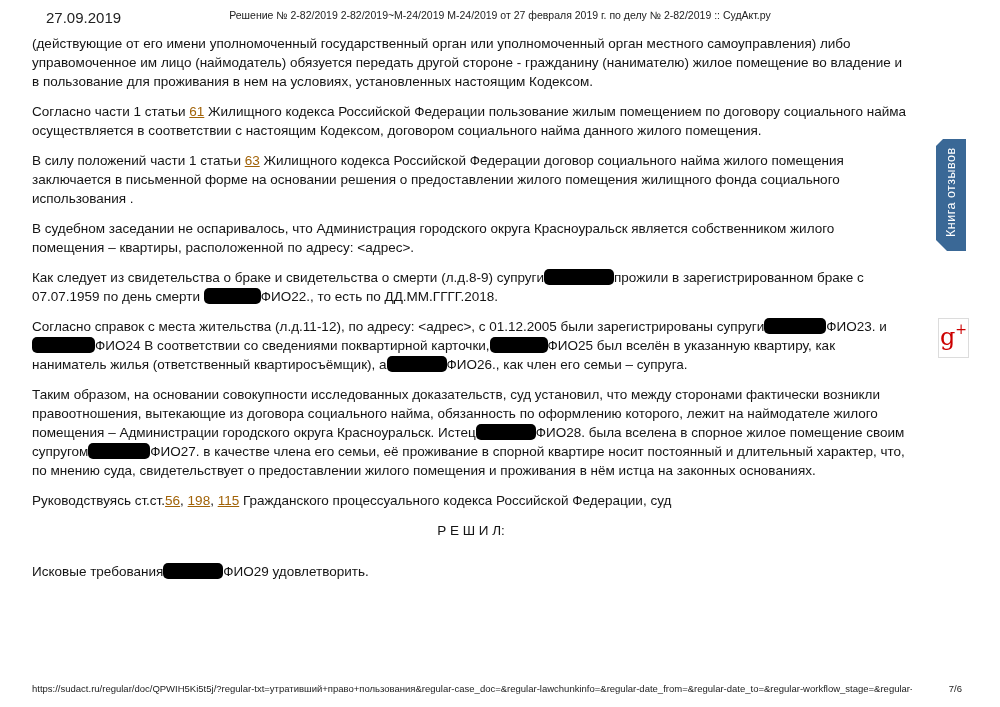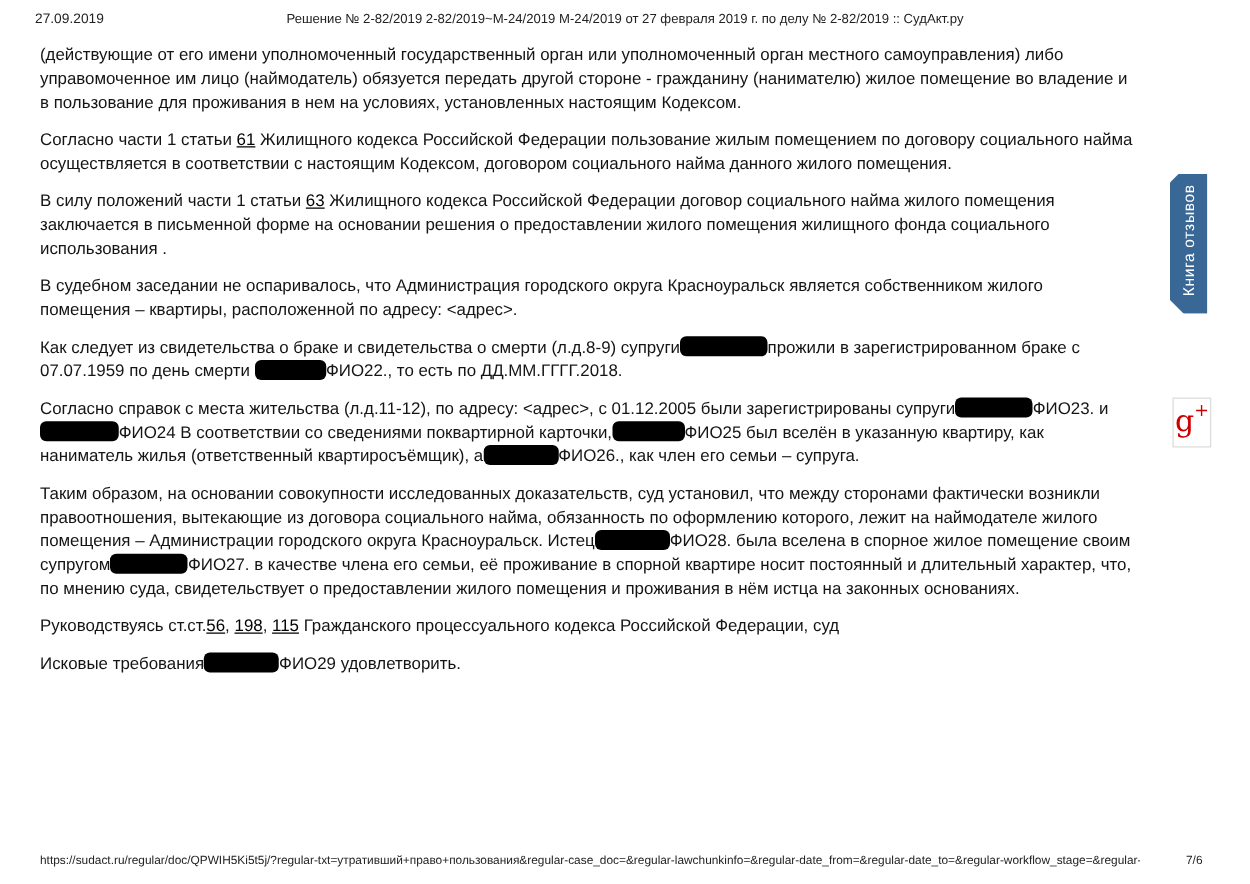--- a/index.html
+++ b/index.html
@@ -1,27 +1,27 @@
 <!DOCTYPE html>
 <html lang="ru"><head>
 <meta charset="utf-8">
 <style>
   html,body{margin:0;padding:0;background:#ffffff;}
   .page{
     position:relative;width:1000px;height:707px;background:#fff;overflow:hidden;
     font-family:"Liberation Sans","DejaVu Sans",sans-serif;color:#111;
   }
   
-  .print-date{position:absolute;top:9px;left:28px;font-size:11px;color:#222;white-space:nowrap;}
+  .print-date{position:absolute;top:9px;left:46px;font-size:15px;color:#222;white-space:nowrap;}
   .print-title{position:absolute;top:9px;left:130px;right:130px;text-align:center;font-size:10.5px;color:#222;white-space:nowrap;overflow:hidden;}
   
   .content{position:absolute;top:34px;left:32px;width:878px;font-size:13.5px;line-height:19px;color:#141414;}
   .para{margin:0 0 11px 0;}
   .para b{font-weight:normal;}
-  a.statute{color:#000000;cursor:pointer;}
+  a.statute{color:#a16207;cursor:pointer;}
   .redacted{display:inline-block;height:16px;background:#000;border-radius:5px;vertical-align:-3px;}
   .reshil{margin:11px 0 22px 0;text-align:center;font-weight:bold;}
   
   .feedback-tab{
     position:absolute;left:936px;top:139px;width:30px;height:112px;background:#3a6896;cursor:pointer;
     clip-path:polygon(0 7px,7px 0,100% 0,100% 100%,11px 100%,0 calc(100% - 11px));
   }
   .feedback-tab .vtext{
     position:absolute;top:0;left:0;right:0;bottom:6px;display:flex;align-items:center;justify-content:center;
     writing-mode:vertical-rl;transform:rotate(180deg);color:#fff;font-size:12.5px;letter-spacing:0.5px;
@@ -46,20 +46,21 @@
 
   <div class="content">
       <p class="para"><span>(действующие от его имени уполномоченный государственный орган или уполномоченный орган местного самоуправления) либо управомоченное им лицо (наймодатель) обязуется передать другой стороне - гражданину (нанимателю) жилое помещение во владение и в </span><b>пользование</b><span> для проживания в нем на условиях, установленных настоящим Кодексом.</span></p>
       <p class="para"><span>Согласно части 1 статьи </span><a class="statute" href="#">61</a><span> Жилищного кодекса Российской Федерации </span><b>пользование</b><span> жилым помещением по договору социального найма осуществляется в соответствии с настоящим Кодексом, договором социального найма данного жилого помещения.</span></p>
       <p class="para"><span>В силу положений части 1 статьи </span><a class="statute" href="#">63</a><span> Жилищного кодекса Российской Федерации договор социального найма жилого помещения заключается в письменной форме на основании решения о предоставлении жилого помещения жилищного фонда социального </span><b>использования</b><span> .</span></p>
       <p class="para"><span>В судебном заседании не оспаривалось, что Администрация городского округа Красноуральск является собственником жилого помещения – квартиры, расположенной по адресу: &lt;адрес&gt;.</span></p>
       <p class="para"><span>Как следует из свидетельства о браке и свидетельства о смерти (л.д.8-9) супруги</span><span class="redacted" style="width: 70px;"></span><span>прожили в зарегистрированном браке с 07.07.1959 по день смерти </span><span class="redacted" style="width: 57px;"></span><span>ФИО22., то есть по ДД.ММ.ГГГГ.2018.</span></p>
       <p class="para"><span>Согласно справок с места жительства (л.д.11-12), по адресу: &lt;адрес&gt;, с 01.12.2005 были зарегистрированы супруги</span><span class="redacted" style="width: 62px;"></span><span>ФИО23. и</span><span class="redacted" style="width: 63px;"></span><span>ФИО24 В соответствии со сведениями поквартирной карточки,</span><span class="redacted" style="width: 58px;"></span><span>ФИО25 был вселён в указанную квартиру, как наниматель жилья (ответственный квартиросъёмщик), а</span><span class="redacted" style="width: 60px;"></span><span>ФИО26., как член его семьи – супруга.</span></p>
       <p class="para"><span>Таким образом, на основании совокупности исследованных доказательств, суд установил, что между сторонами фактически возникли правоотношения, вытекающие из договора социального найма, обязанность по оформлению которого, лежит на наймодателе жилого помещения – Администрации городского округа Красноуральск. Истец</span><span class="redacted" style="width: 60px;"></span><span>ФИО28. была вселена в спорное жилое помещение своим супругом</span><span class="redacted" style="width: 62px;"></span><span>ФИО27. в качестве члена его семьи, её проживание в спорной квартире носит постоянный и длительный характер, что, по мнению суда, свидетельствует о предоставлении жилого помещения и проживания в нём истца на законных основаниях.</span></p>
       <p class="para"><span>Руководствуясь ст.ст.</span><a class="statute" href="#">56</a><span>, </span><a class="statute" href="#">198</a><span>, </span><a class="statute" href="#">115</a><span> Гражданского процессуального кодекса Российской Федерации, суд</span></p>
+      <p class="para reshil"><b>Р Е Ш И Л:</b></p>
       <p class="para"><span>Исковые требования</span><span class="redacted" style="width: 60px;"></span><span>ФИО29 удовлетворить.</span></p>
     </div>
 
   <div class="feedback-tab">
     <span class="vtext">Книга отзывов</span>
   </div>
 
   <div class="gplus">
     <span class="g">g</span>
       <span class="plus">+</span>

